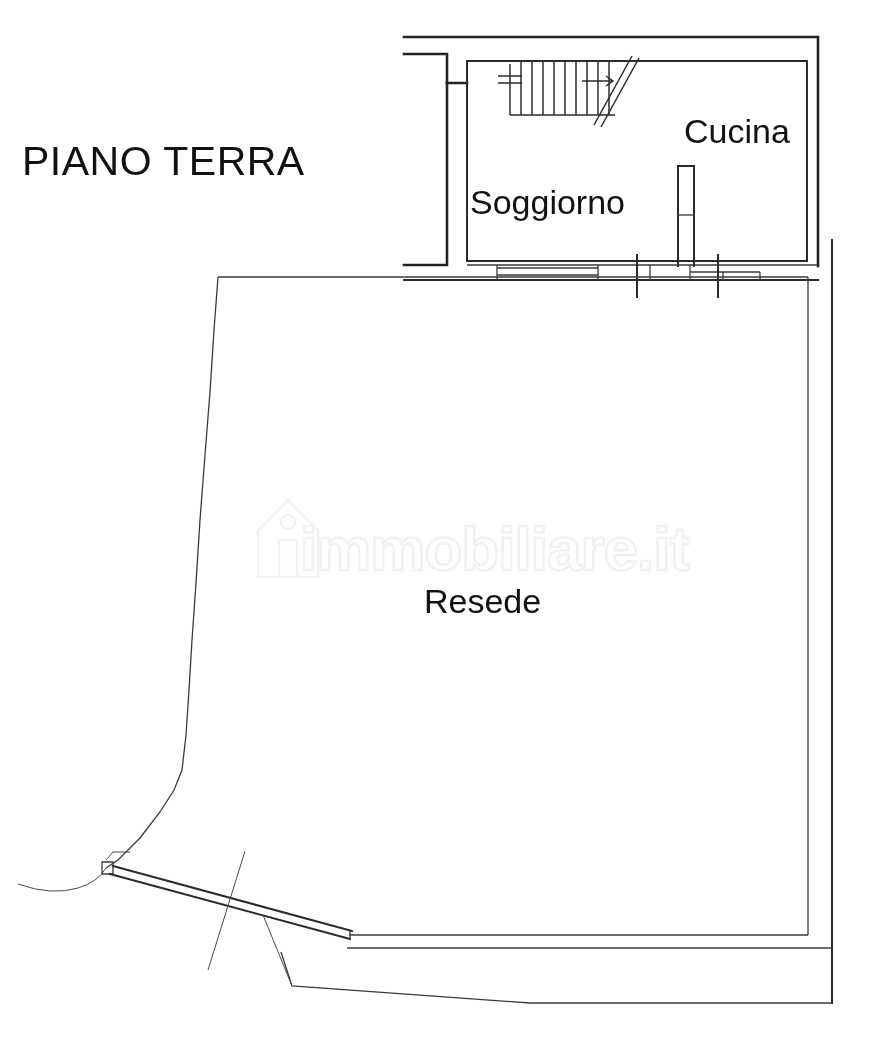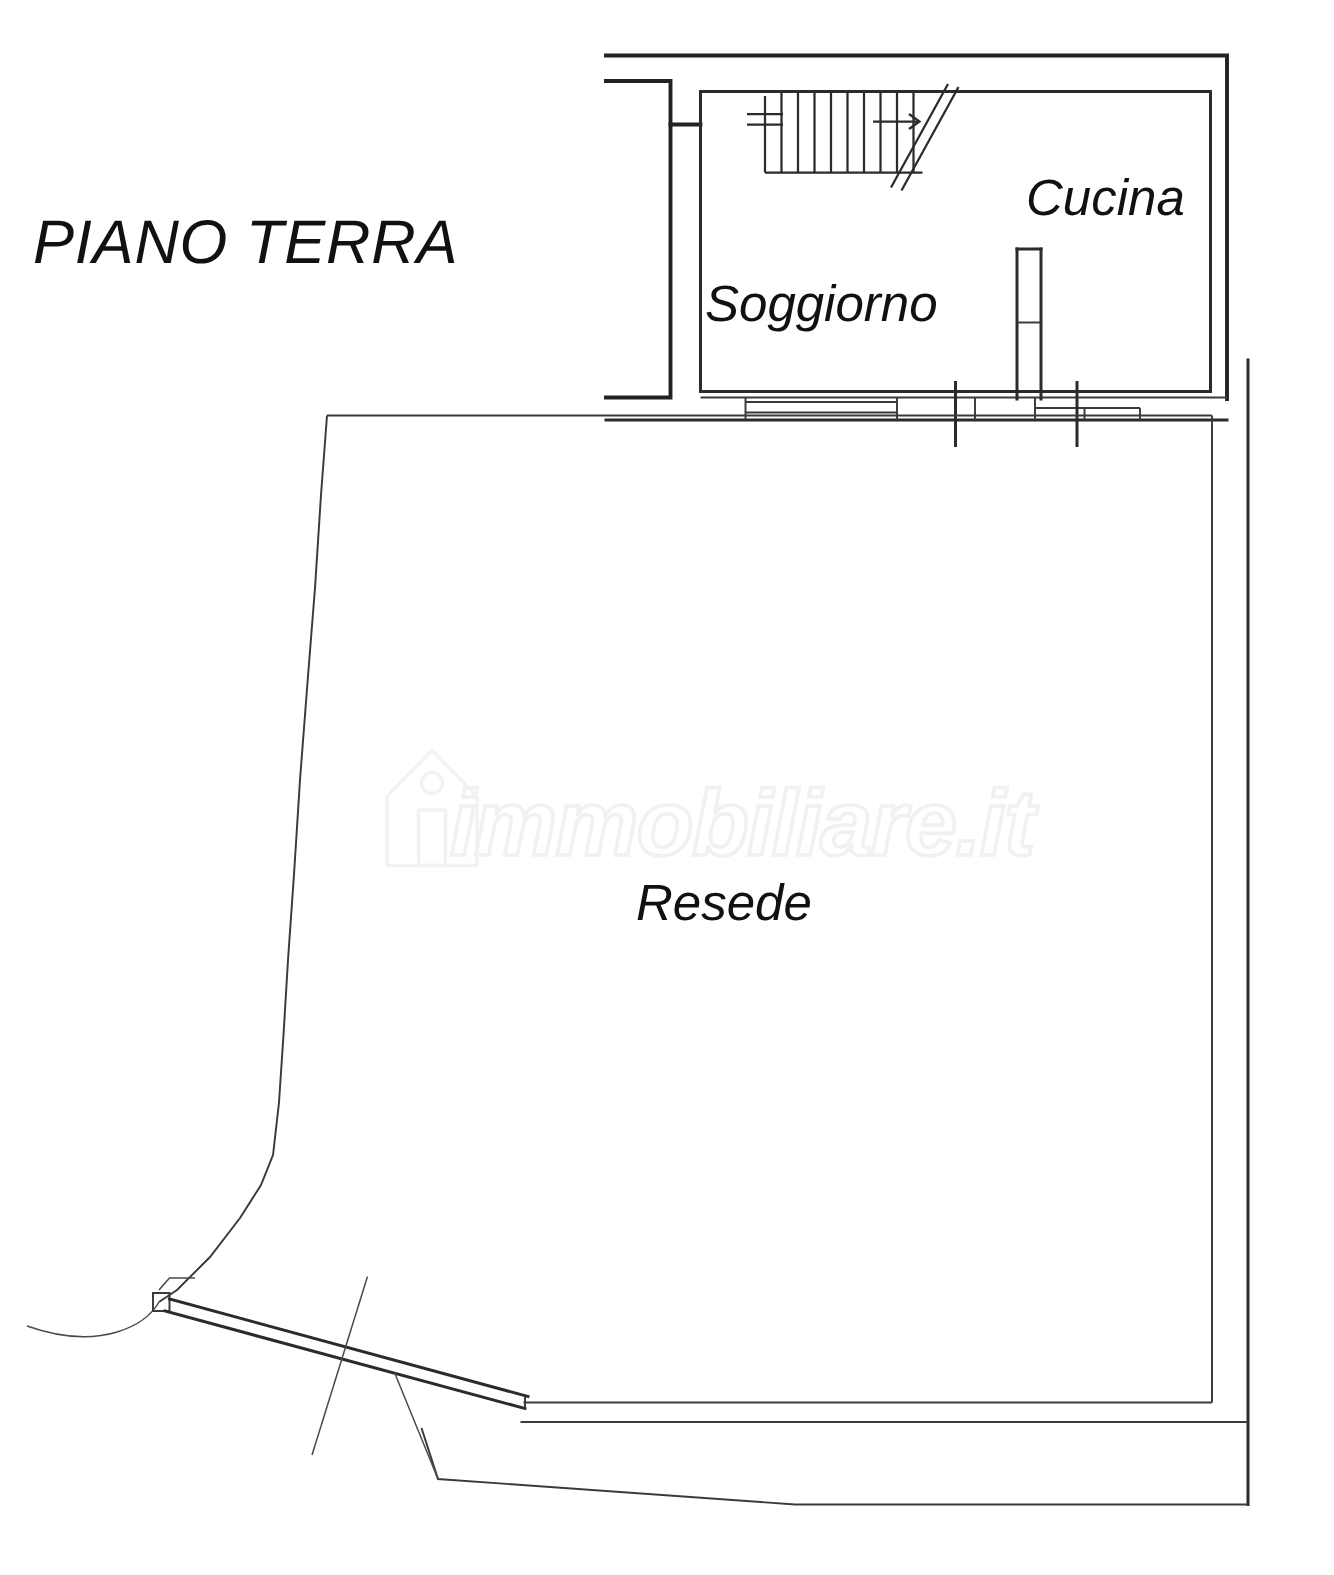--- a/index.html
+++ b/index.html
@@ -10,21 +10,20 @@
   }
   body {
     font-family: "Liberation Sans", sans-serif;
   }
   #plan-root {
     position: relative;
     width: 889px;
     height: 1050px;
     background: #ffffff;
     overflow: hidden;
-    font-style: italic;
   }
   #plan-svg {
     position: absolute;
     left: 0;
     top: 0;
     width: 889px;
     height: 1050px;
     display: block;
   }
   .wall-thick {

